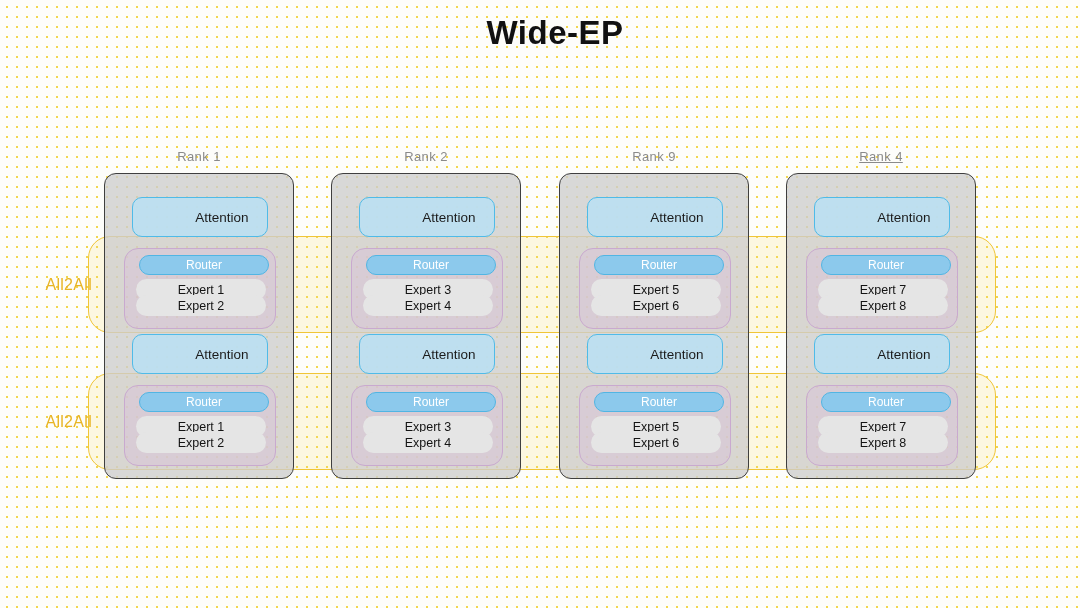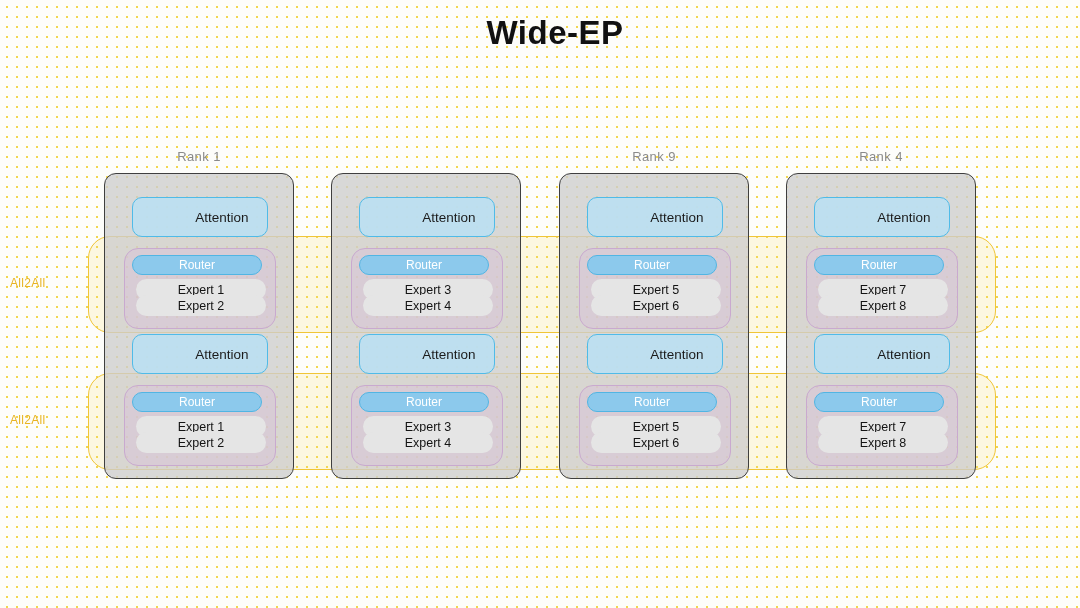--- a/index.html
+++ b/index.html
@@ -50,22 +50,22 @@
     background: rgba(250, 226, 120, 0.20);
     box-sizing: border-box;
   }
   .a2a-band.band-1 { top: 236px; height: 97px; }
   .a2a-band.band-2 { top: 373px; height: 97px; }
 
   .a2a-label {
     position: absolute;
     left: 10px;
     width: 82px;
-    text-align: left;
-    font-size: 12px;
+    text-align: right;
+    font-size: 16px;
     color: #e8b423;
     letter-spacing: 0.3px;
   }
   .a2a-label.lab-1 { top: 276px; }
   .a2a-label.lab-2 { top: 413px; }
 
   
   .rank-label {
     position: absolute;
     top: 149px;
@@ -85,21 +85,21 @@
     border: 1.8px solid #3f3f3f;
     border-radius: 12px;
     background-color: rgba(205, 205, 205, 0.78);
     box-sizing: border-box;
   }
 
   
   .col-0 { left: 104px; }
   .col-1 { left: 331px; }
   .col-2 { left: 559px; }
-  .col-3 { left: 786px; }
+  .col-3 { left: 786px; text-decoration: underline; }
 
   
   .attention {
     position: absolute;
     left: 27px;
     width: 136px;
     height: 40px;
     border: 1.7px solid #4fbbe8;
     border-radius: 10px;
     background-color: rgba(186, 225, 243, 0.85);
@@ -123,21 +123,21 @@
     border: 1.6px solid #c9a9cf;
     border-radius: 14px;
     background-color: rgba(216, 190, 220, 0.42);
     box-sizing: border-box;
   }
   .moe-group.moe-a { top: 74px; }
   .moe-group.moe-b { top: 211px; }
 
   .router {
     position: absolute;
-    left: 7px;
+    left: 14px;
     top: 6px;
     width: 130px;
     height: 20px;
     border: 1.4px solid #51b5e3;
     border-radius: 10px;
     background-color: #8cc9ec;
     box-sizing: border-box;
     display: flex;
     align-items: center;
     justify-content: center;
@@ -184,20 +184,21 @@
       <div class="expert e-1">Expert 2</div>
     </div>
     <div class="attention attn-b">Attention</div>
     <div class="moe-group moe-b">
       <div class="router">Router</div>
       <div class="expert e-0">Expert 1</div>
       <div class="expert e-1">Expert 2</div>
     </div>
   </div>
 
+  <div class="rank-label col-1">Rank 2</div>
   <div class="rank-box col-1">
     <div class="attention attn-a">Attention</div>
     <div class="moe-group moe-a">
       <div class="router">Router</div>
       <div class="expert e-0">Expert 3</div>
       <div class="expert e-1">Expert 4</div>
     </div>
     <div class="attention attn-b">Attention</div>
     <div class="moe-group moe-b">
       <div class="router">Router</div>

